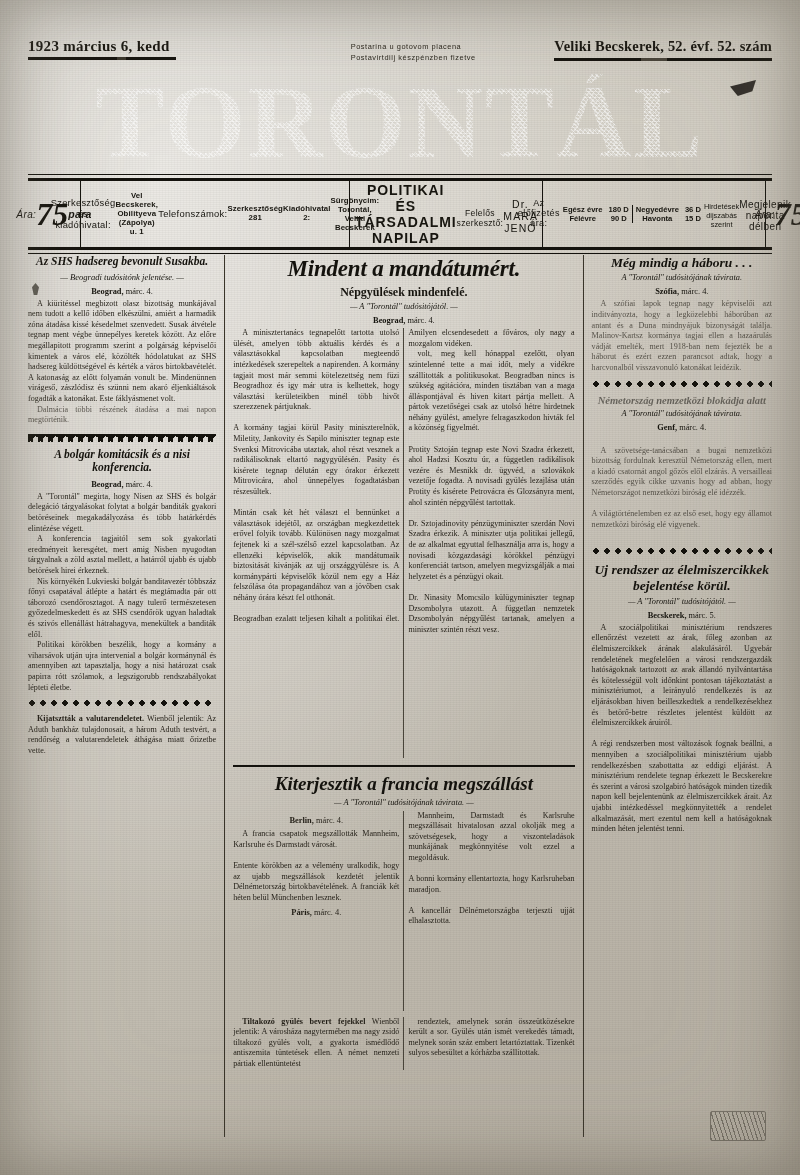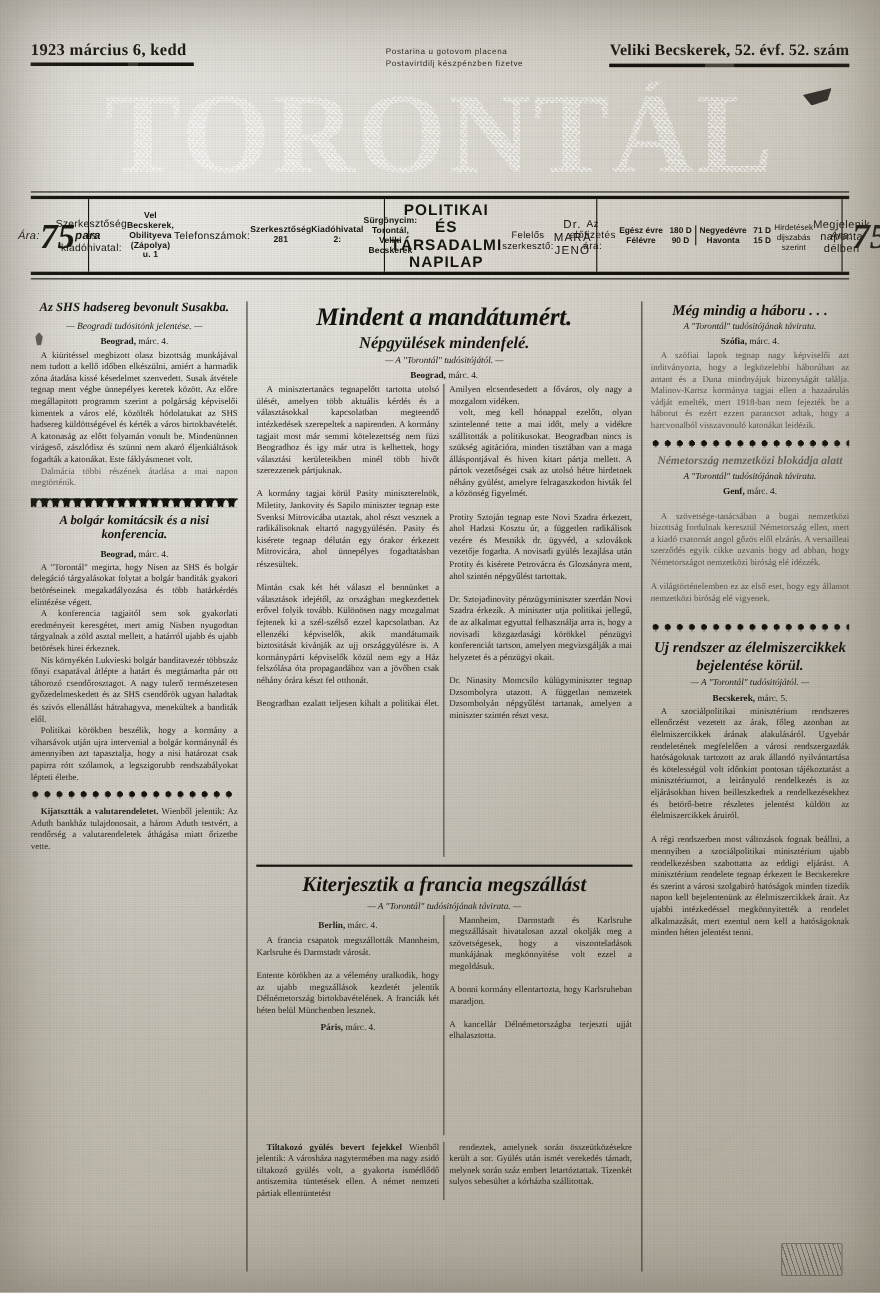--- a/index.html
+++ b/index.html
@@ -93,32 +93,32 @@
   .title-c .sub2{font-size:10.5px;margin-top:3px;letter-spacing:1.1px;}
   .subs{width:212px;border-right:1px solid #14120d;font-size:8px;}
   .subs .h{font-size:9px;letter-spacing:.4px;margin-bottom:2px;}
   .subs table{border-collapse:collapse;font-size:7.6px;font-weight:700;}
   .subs td{padding:0 3px;white-space:nowrap;}
   .subs .mid{border-left:1px solid #14120d;}
   .subs .ad{font-size:7.4px;margin-top:2px;}
   .subs .pub{font-size:10px;margin-top:3px;letter-spacing:.4px;}
 
   
-  .cols{display:flex;margin-top:24px;height:882px;}
+  .cols{display:flex;margin-top:5px;height:882px;}
   .col{position:relative;}
   .c1{width:194px;}
   .c2{width:352px;margin:0 8px;padding:0 8px;border-left:1px solid #3a352a;border-right:1px solid #3a352a;}
   .c3{width:186px;}
 
   .hl{font-weight:700;font-style:italic;text-align:center;line-height:1.18;color:#14120d;}
   .hl-sm{font-size:11.5px;}
   .hl-big{font-size:23px;font-style:italic;font-weight:700;letter-spacing:-.2px;}
   .hl-mid{font-size:19px;font-style:italic;font-weight:700;}
   .hl-r{font-size:13.5px;font-style:italic;font-weight:700;line-height:1.22;}
-  .sub-it{font-style:italic;text-align:center;font-size:15px;font-weight:700;margin-top:3px;}
+  .sub-it{text-align:center;font-size:12px;font-weight:700;margin-top:3px;}
   .src-it{font-style:italic;text-align:center;font-size:8.6px;margin-top:3px;}
   .src-it2{font-style:italic;text-align:center;font-size:8.4px;margin-top:2px;}
   .dateline{text-align:center;font-size:8.4px;font-weight:700;margin:5px 0 3px;}
   .dateline .pl{font-weight:700;}
   .dateline .dd{font-weight:400;}
 
   .body{
     font-size:8.1px;line-height:10.6px;text-align:justify;
     color:#231f17;
     font-family:"Liberation Serif",serif;
@@ -194,21 +194,21 @@
     </div>
 
     <div class="mcell subs">
       <div class="h">Az előfizetés ára:</div>
       <table>
             <tbody>
         <tr>
           <td>Egész évre</td>
           <td>180 D</td>
           <td class="mid">Negyedévre</td>
-          <td>71 D</td>
+          <td>36 D</td>
         </tr>
         <tr>
           <td>Félévre</td>
           <td>90 D</td>
           <td class="mid">Havonta</td>
           <td>15 D</td>
         </tr>
       </tbody>
           </table>
       <div class="ad">Hirdetések dijszabás szerint</div>

